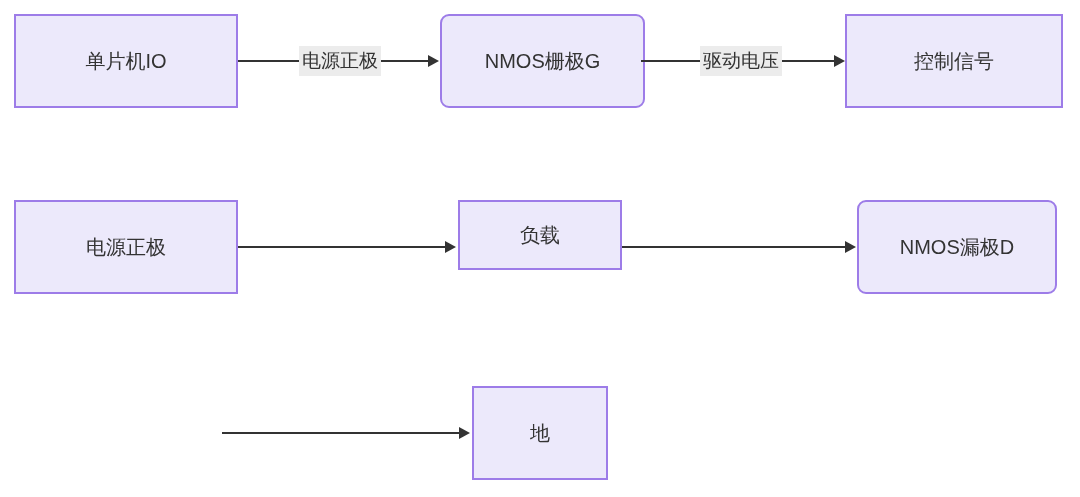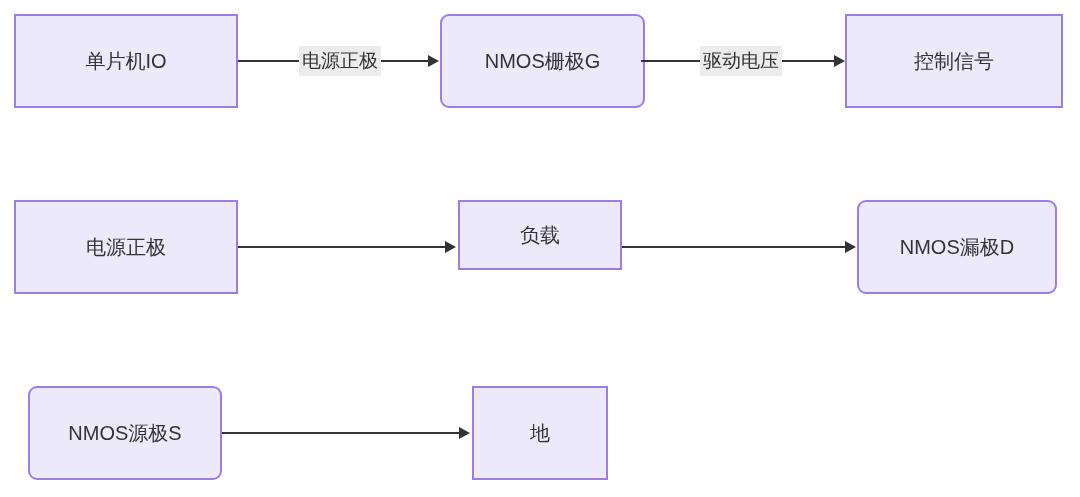--- a/index.html
+++ b/index.html
@@ -93,23 +93,20 @@
     <span class="node-label">负载</span>
   </div>
 
   <div class="edge-line" style="left:622px; top:246px; width:226px;"></div>
   <div class="edge-arrow" style="left:845px; top:241px;"></div>
 
   <div class="node rounded" style="left:857px; top:200px; width:200px; height:94px;">
     <span class="node-label">NMOS漏极D</span>
   </div>
 
-  <div class="node rounded" style="left:28px; top:386px; width:194px; height:94px;">
-    <span class="node-label">NMOS源极S</span>
-  </div>
 
   <div class="edge-line" style="left:222px; top:432px; width:239px;"></div>
   <div class="edge-arrow" style="left:459px; top:427px;"></div>
 
   <div class="node" style="left:472px; top:386px; width:136px; height:94px;">
     <span class="node-label">地</span>
   </div>
 
 </div>
 

